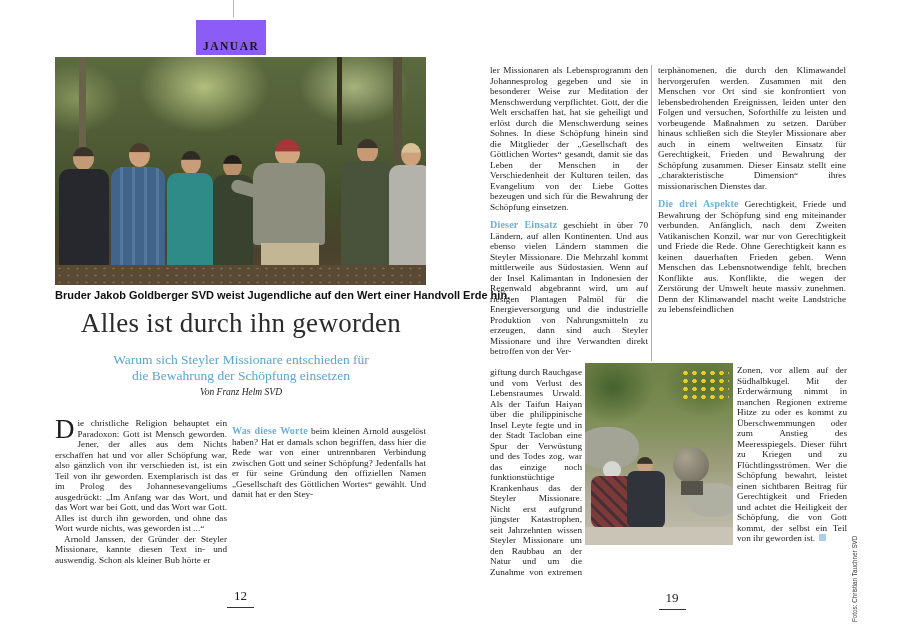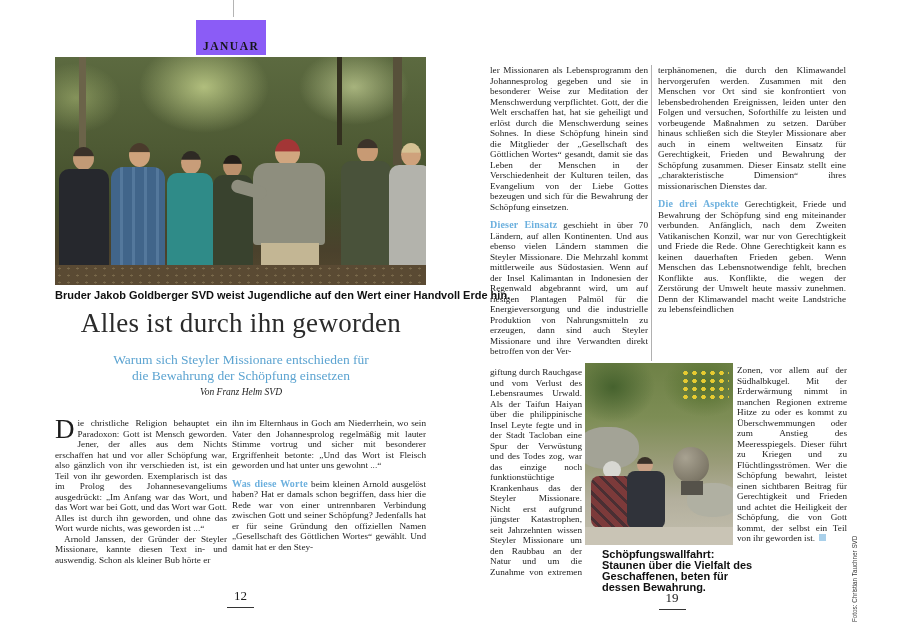--- a/index.html
+++ b/index.html
@@ -160,21 +160,20 @@
   <div class="abs subtitle">
     <span>Warum sich Steyler Missionare entschieden für</span><br>
     <span>die Bewahrung der Schöpfung einsetzen</span>
   </div>
 
   <div class="abs col colL1">
     <p><span class="dropcap">D</span><span>ie christliche Religion behauptet ein Paradoxon: Gott ist Mensch geworden. Jener, der alles aus dem Nichts erschaffen hat und vor aller Schöpfung war, also gänzlich von ihr verschieden ist, ist ein Teil von ihr geworden. Exemplarisch ist das im Prolog des Johannesevangeliums ausgedrückt: „Im Anfang war das Wort, und das Wort war bei Gott, und das Wort war Gott. Alles ist durch ihn geworden, und ohne das Wort wurde nichts, was geworden ist ...“</span></p>
     <p class="ind"><span>Arnold Janssen, der Gründer der Steyler Missionare, kannte diesen Text in- und auswendig. Schon als kleiner Bub hörte er</span></p>
   </div>
   <div class="abs col colL2">
-    <p><span>ihn im Elternhaus in Goch am Niederrhein, wo sein Vater den Johannesprolog regelmäßig mit lauter Stimme vortrug und sicher mit besonderer Ergriffenheit betonte: „Und das Wort ist Fleisch geworden und hat unter uns gewohnt ...“</span></p>
     <p class="sec"><span class="lead">Was diese Worte</span> <span>beim kleinen Arnold ausgelöst haben? Hat er damals schon begriffen, dass hier die Rede war von einer untrennbaren Verbindung zwischen Gott und seiner Schöpfung? Jedenfalls hat er für seine Gründung den offiziellen Namen „Gesellschaft des Göttlichen Wortes“ gewählt. Und damit hat er den Stey-</span></p>
   </div>
   <div class="abs pagenum pnL"><span>12</span></div>
 
   <div class="abs col colR1">
     <p><span>ler Missionaren als Lebensprogramm den Johannesprolog gegeben und sie in besonderer Weise zur Meditation der Menschwerdung verpflichtet. Gott, der die Welt erschaffen hat, hat sie geheiligt und erlöst durch die Menschwerdung seines Sohnes. In diese Schöpfung hinein sind die Mitglieder der „Gesellschaft des Göttlichen Wortes“ gesandt, damit sie das Leben der Menschen in der Verschiedenheit der Kulturen teilen, das Evangelium von der Liebe Gottes bezeugen und sich für die Bewahrung der Schöpfung einsetzen.</span></p>
     <p class="sec"><span class="lead">Dieser Einsatz</span> <span>geschieht in über 70 Ländern, auf allen Kontinenten. Und aus ebenso vielen Ländern stammen die Steyler Missionare. Die Mehrzahl kommt mittlerweile aus Südostasien. Wenn auf der Insel Kalimantan in Indonesien der Regenwald abgebrannt wird, um auf riesigen Plantagen Palmöl für die Energieversorgung und die industrielle Produktion von Nahrungsmitteln zu erzeugen, dann sind auch Steyler Missionare und ihre Verwandten direkt betroffen von der Ver-</span></p>
   </div>
   <div class="abs col colR1n">
     <p><span>giftung durch Rauchgase und vom Verlust des Lebensraumes Urwald. Als der Taifun Haiyan über die philippinische Insel Leyte fegte und in der Stadt Tacloban eine Spur der Verwüstung und des Todes zog, war das einzige noch funktionstüchtige Krankenhaus das der Steyler Missionare. Nicht erst aufgrund jüngster Katastrophen, seit Jahrzehnten wissen Steyler Missionare um den Raubbau an der Natur und um die Zunahme von extremen Wet-</span></p>
@@ -195,18 +194,17 @@
     <div class="rp-r1"></div>
     <div class="rp-r2"></div>
     <div class="rp-sp"></div>
     <div class="rp-pd"></div>
     <div class="rp-h1"></div>
     <div class="rp-b1"></div>
     <div class="rp-h2"></div>
     <div class="rp-b2"></div>
     <div class="rp-pa"></div>
   </div>
-  <div class="abs caption cap-right">Schöpfungswallfahrt: Staunen über die Vielfalt des Geschaffenen, beten für dessen Bewahrung.</div>
 
   <div class="abs pagenum pnR"><span>19</span></div>
   <div class="abs credit">Fotos: Christian Tauchner SVD</div>
 
 </div>
 
 </body></html>

